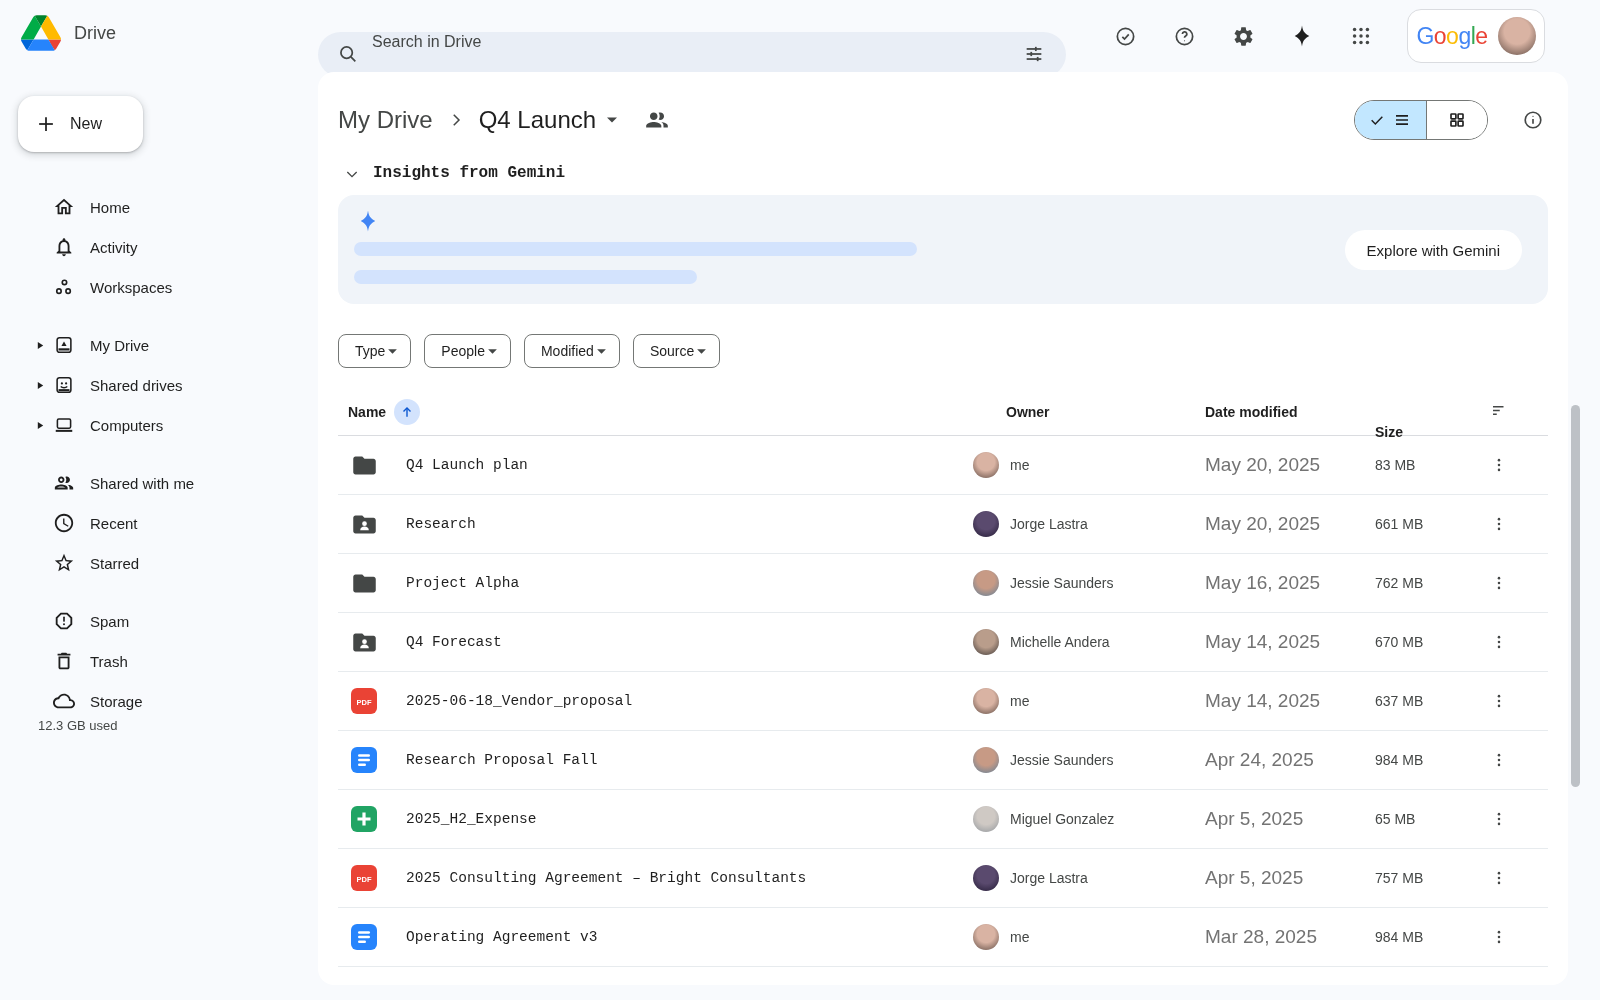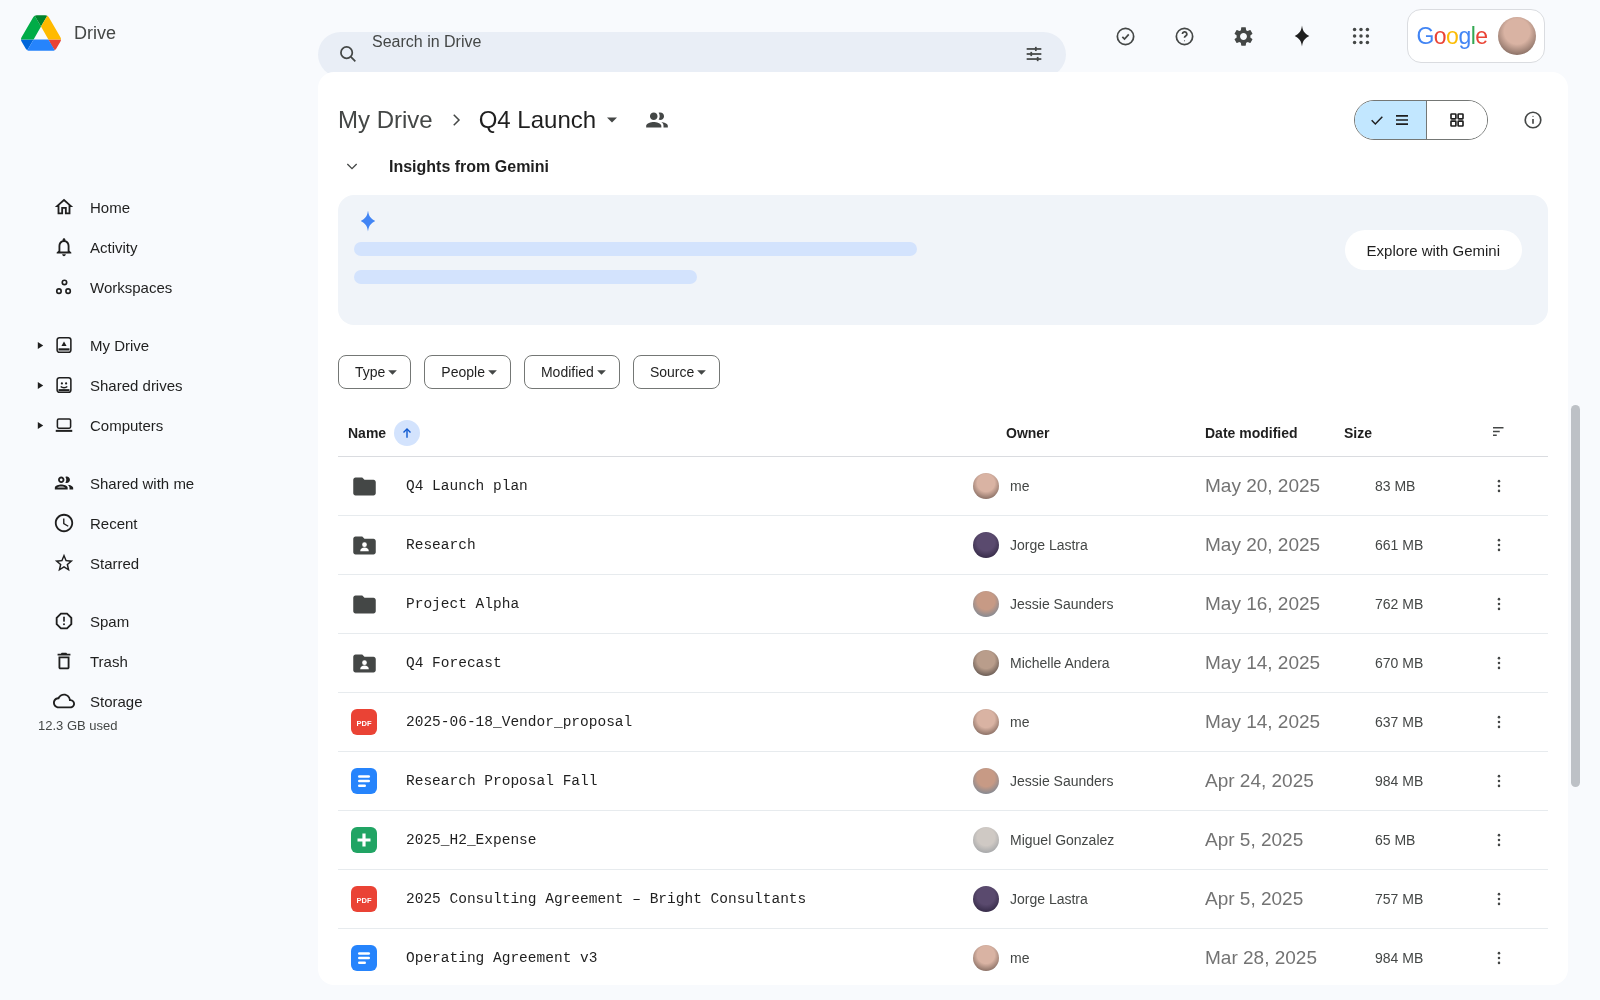--- a/index.html
+++ b/index.html
@@ -39,42 +39,42 @@
     border-radius:16px;padding:0 20px;overflow:hidden;}
   .crumb-row{margin-top:26px;height:44px;display:flex;align-items:center;justify-content:space-between;}
   .crumbs{display:flex;align-items:center;gap:14px;}
   .crumb-root{font-size:24px;color:#444746;}
   .crumb-cur{font-size:24px;color:#1F1F1F;display:flex;align-items:center;gap:10px;}
   .view-controls{display:flex;align-items:center;gap:30px;}
   .view-toggle{width:134px;height:40px;border:1px solid #747775;border-radius:20px;display:flex;overflow:hidden;background:#fff;}
   .seg-list{flex:1.08;background:#C2E7FF;display:flex;align-items:center;justify-content:center;gap:8px;}
   .seg-grid{flex:0.92;background:#fff;border-left:1px solid #747775;display:flex;align-items:center;justify-content:center;}
 
-  .insights-head{margin-top:16px;height:24px;display:flex;align-items:flex-start;gap:29px;padding-left:6px;}
+  .insights-head{margin-top:16px;height:24px;display:flex;align-items:flex-end;gap:13px;padding-left:6px;font-family:Liberation Mono, monospace;}
   .insights-title{font-size:16px;font-weight:700;color:#1F1F1F;}
 
-  .gemini{margin-top:13px;height:130px;background:#F0F4F9;border-radius:16px;position:relative;}
+  .gemini{margin-top:13px;height:109px;background:#F0F4F9;border-radius:16px;position:relative;}
   .spark-blue{position:absolute;left:18px;top:14px;}
   .sk{position:absolute;height:14px;border-radius:7px;background:#D3E3FD;}
   .sk1{left:16px;top:47px;width:563px;}
   .sk2{left:16px;top:75px;width:343px;}
   .explore-btn{position:absolute;right:26px;top:35px;height:40px;padding:0 22px;border-radius:20px;background:#fff;
     font-size:15px;font-weight:500;color:#1F1F1F;display:flex;align-items:center;}
 
   .chips{margin-top:30px;display:flex;gap:13px;height:34px;}
   .chip{height:34px;border:1px solid #747775;border-radius:8px;background:#fff;display:flex;align-items:center;
     gap:2px;padding:0 12px 0 16px;font-size:14px;color:#1F1F1F;}
 
   .thead{margin-top:21px;height:47px;border-bottom:1px solid #DADCE0;position:relative;}
   .col{position:absolute;top:50%;transform:translateY(-50%);font-size:14px;font-weight:700;color:#1F1F1F;}
   .col-name{left:10px;display:flex;align-items:center;gap:8px;}
   .sort-badge{width:26px;height:26px;border-radius:50%;background:#D3E3FD;display:flex;align-items:center;justify-content:center;}
   .col-owner{left:668px;}
   .col-date{left:867px;}
-  .col-size{left:1006px;}
+  .col-size{left:1037px;margin-top:20px;}
   .col-sortlines{left:1152px;}
 
   .row{height:59px;position:relative;border-bottom:1px solid #E7EBEE;}
   .row > *{position:absolute;top:50%;transform:translateY(-50%);}
   .f-icon{left:12px;width:28px;height:28px;display:flex;align-items:center;justify-content:center;}
   .r-name{left:68px;font-size:14.5px;font-weight:500;color:#1F1F1F;white-space:nowrap;font-family:Liberation Mono, monospace;}
   .avatar{left:635px;width:26px;height:26px;border-radius:50%;}
   .r-owner{left:672px;font-size:14px;color:#444746;white-space:nowrap;}
   .r-date{left:867px;font-size:19px;color:#737373;white-space:nowrap;}
   .r-size{left:1037px;font-size:14px;color:#444746;white-space:nowrap;}
@@ -157,20 +157,27 @@
     </button>
   </div>
 
   <div class="account-pill">
     <span class="google-logo"><span style="color: rgb(66, 133, 244);">G</span><span style="color: rgb(234, 67, 53);">o</span><span style="color: rgb(251, 188, 5);">o</span><span style="color: rgb(66, 133, 244);">g</span><span style="color: rgb(52, 168, 83);">l</span><span style="color: rgb(234, 67, 53);">e</span></span>
     <span class="avatar-top" style="background: radial-gradient(circle at 50% 38%, rgb(217, 179, 163) 0%, rgb(217, 179, 163) 42%, rgb(93, 74, 66) 100%);"></span>
   </div>
 </div>
 
 <div class="sidebar">
+  <button class="new-btn">
+    <svg width="22" height="22" viewBox="0 0 24 24" stroke="#1F1F1F" stroke-width="1.9" fill="none">
+      <line x1="12" y1="4.5" x2="12" y2="19.5"></line>
+        <line x1="4.5" y1="12" x2="19.5" y2="12"></line>
+    </svg>
+    <span>New</span>
+  </button>
 
   <ul class="nav">
     <li>
       <span class="expander"></span>
       <span class="nav-ic">
         <svg width="22" height="22" viewBox="0 0 24 24" fill="#1F1F1F">
             <path d="M12 5.69l5 4.5V18h-2v-6H9v6H7v-7.81l5-4.5M12 3L2 12h3v8h6v-6h2v6h6v-8h3L12 3z"></path>
           </svg>
       </span>
       <span>Home</span>

